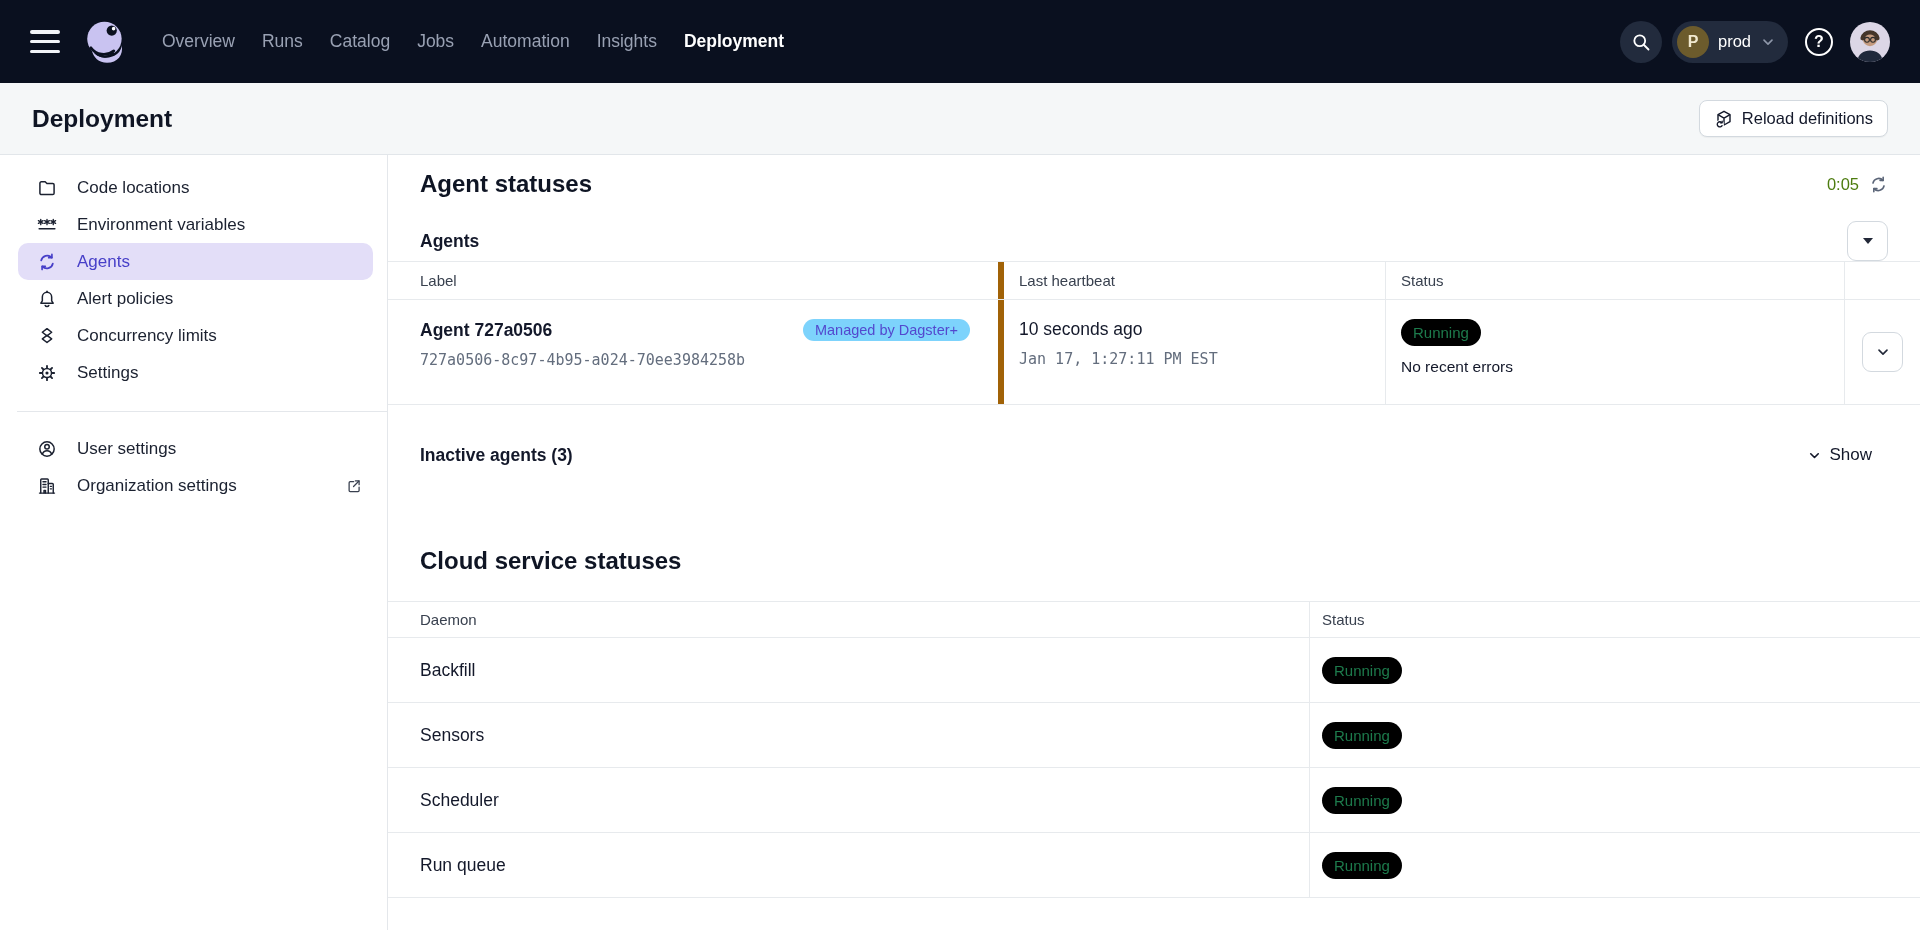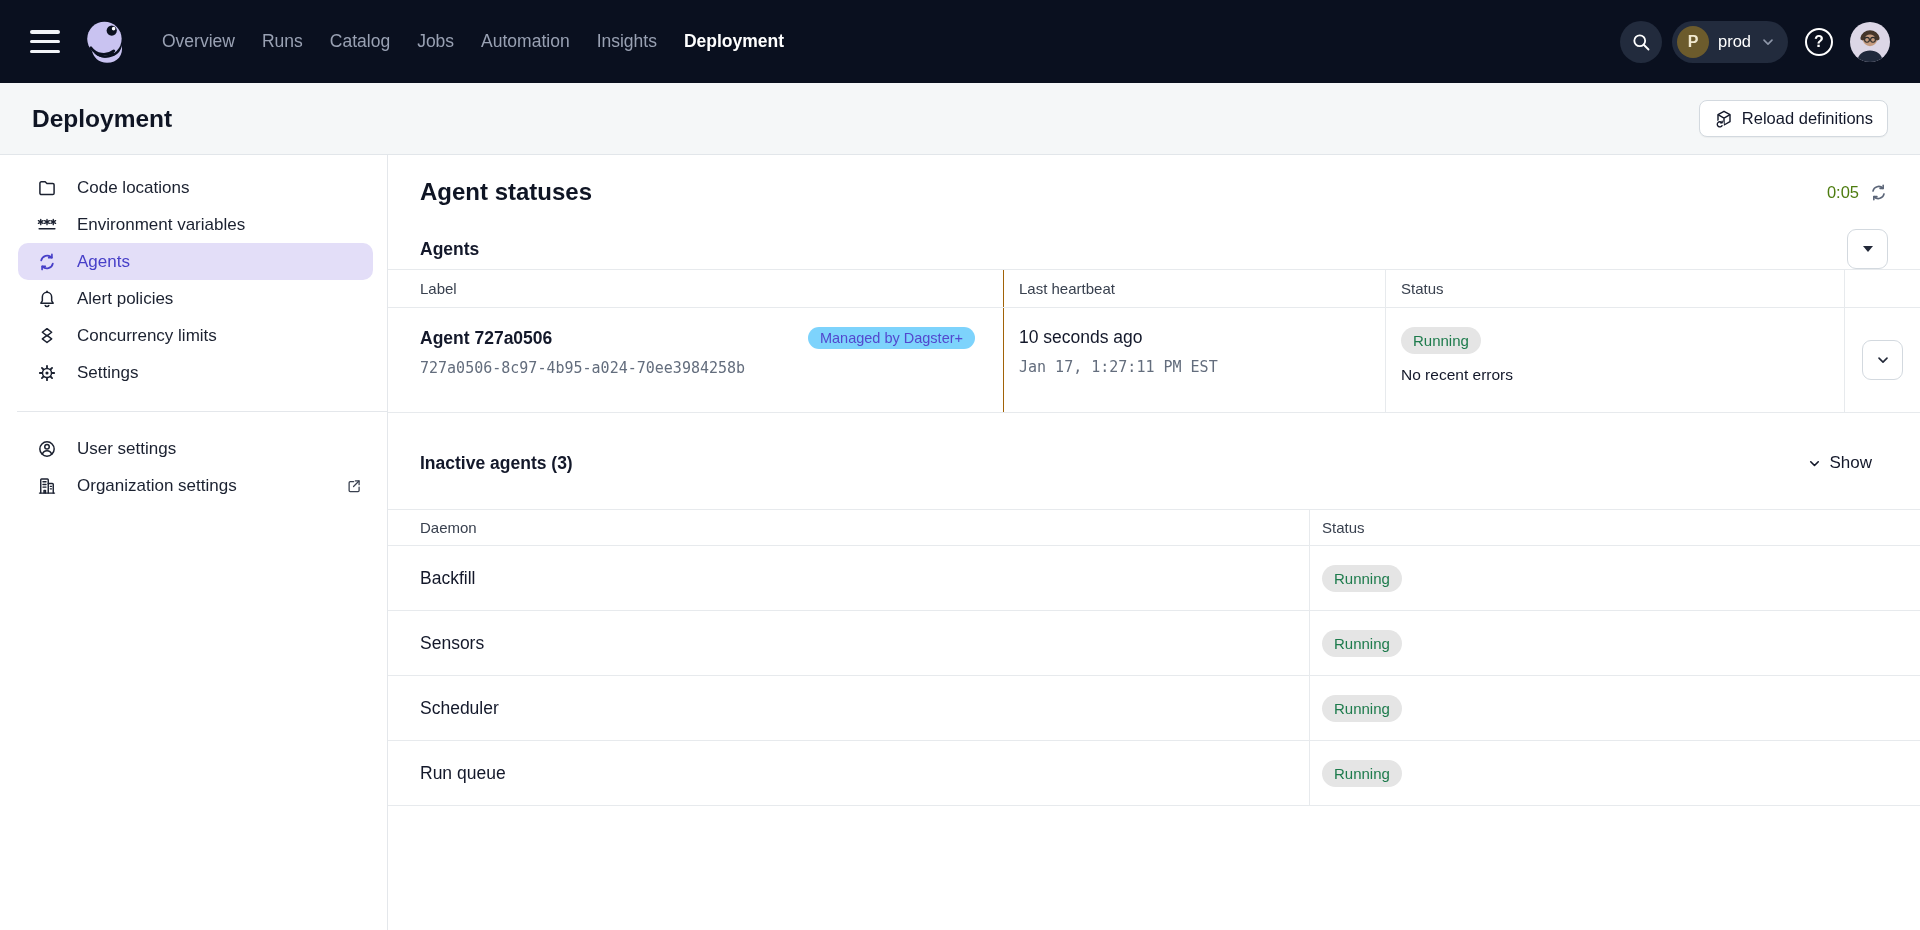--- a/index.html
+++ b/index.html
@@ -32,48 +32,48 @@
   .content { display:flex; height:775px; }
   .sidebar { width:388px; flex:none; border-right:1px solid #E4E7EB; padding-top:14px; background:#fff; }
   .side-item { height:37px; margin:0 14px 0 18px; border-radius:10px; display:flex; align-items:center; gap:20px; padding:0 10px 0 19px; font-size:17px; color:#1B2130; cursor:pointer; }
   .side-item svg { flex:none; }
   .side-item.active { background:#E3DEF8; color:#473FC8; }
   .side-divider { height:1px; background:#E4E7EB; margin:20px 0 18px 17px; }
   .ext-icon { margin-left:auto; color:#39404F; display:flex; }
 
   .main { flex:1; position:relative; background:#fff; overflow:hidden; }
   .row-padded { padding:0 32px; }
-  .head-row { margin-top:20px; height:34px; display:flex; justify-content:space-between; align-items:center; }
+  .head-row { margin-top:12px; height:34px; display:flex; justify-content:space-between; align-items:center; }
   .section-title { font-size:24px; font-weight:600; color:#0F1524; }
   .countdown { display:flex; align-items:center; gap:10px; font-size:16.5px; color:#4d7c0f; }
   .countdown .refresh { color:#5A6477; display:flex; cursor:pointer; }
 
   .agents-row { margin-top:20px; height:40px; display:flex; justify-content:space-between; align-items:center; }
   .sub-title { font-size:17.5px; font-weight:700; color:#13182A; }
   .sq-btn { width:41px; height:40px; background:#fff; border:1px solid #D3D9DF; border-radius:9px; display:flex; align-items:center; justify-content:center; cursor:pointer; }
   .caret-down { width:0; height:0; border-left:5.5px solid transparent; border-right:5.5px solid transparent; border-top:6.5px solid #222838; }
 
   .tbl { width:100%; }
   .tr { display:flex; border-bottom:1px solid #E7EAED; }
   .tbl .tr:first-child { border-top:1px solid #E7EAED; }
-  .c-label   { width:616px; border-right:1px solid #a16207; }
+  .c-label   { width:616px; border-right:6px solid #a16207; }
   .c-heart   { width:382px; border-right:1px solid #E7EAED; }
   .c-status  { width:459px; border-right:1px solid #E7EAED; }
   .c-actions { flex:1; }
   .th { height:37px; display:flex; align-items:center; font-size:15px; color:#39414F; }
   .pad-first { padding-left:32px; }
   .pad-cell  { padding-left:15px; }
   .agent-row .td { height:104px; padding-top:19px; }
   .name-line { display:flex; align-items:center; justify-content:space-between; padding-right:28px; }
   .agent-name { font-size:17.5px; font-weight:700; color:#13182A; }
   .badge { background:#7dd3fc; color:#5348CE; font-size:14.5px; padding:3px 12px; border-radius:14px; white-space:nowrap; }
   .mono { font-family:"DejaVu Sans Mono", monospace; font-size:15px; color:#636D7D; }
   .line2 { margin-top:10px; }
   .plain17 { font-size:17.5px; color:#13182A; }
-  .pill-green { display:inline-flex; align-items:center; height:27px; padding:0 12px; background:#e5e5e5; color:#1D7B4C; border-radius:14px; font-size:15px; }
+  .pill-green { display:inline-flex; align-items:center; height:27px; padding:0 12px; background:#000000; color:#1D7B4C; border-radius:14px; font-size:15px; }
   .status-note { margin-top:12px; font-size:15.5px; color:#13182A; }
   .actions-inner { display:flex; align-items:center; height:104px; padding-left:17px; }
 
   .popup-menu { position:absolute; top:130px; right:32px; width:241px; background:#fff; border-radius:10px; padding:8px 0;
     box-shadow:0 2px 14px rgba(16,22,40,.18), 0 0 0 1px rgba(16,22,40,.05); z-index:5; }
   .menu-item { height:45px; display:flex; align-items:center; gap:13px; padding:0 16px 0 19px; font-size:17px; color:#13182A; cursor:pointer; }
 
   .inactive-row { margin-top:30px; height:40px; display:flex; justify-content:space-between; align-items:center; }
   .show-ctl { display:flex; align-items:center; gap:7px; font-size:17px; color:#13182A; cursor:pointer; margin-right:16px; }
 
@@ -324,20 +324,23 @@
     <div class="row-padded inactive-row">
       <div class="sub-title">Inactive agents (3)</div>
       <div class="show-ctl">
         <svg width="15" height="15" viewBox="0 0 24 24">
           <path d="M6 9.2l6 6 6-6" fill="none" stroke="#13182A" stroke-width="2.6" stroke-linecap="round" stroke-linejoin="round"></path>
         </svg>
         <span>Show</span>
       </div>
     </div>
 
+    <div class="row-padded cloud-heading">
+      <div class="section-title">Cloud service statuses</div>
+    </div>
 
     <div class="tbl daemon-tbl">
       <div class="tr">
         <div class="d-th d-name pad-first">Daemon</div>
         <div class="d-th d-status pad-status">Status</div>
       </div>
       <div class="tr d-row">
         <div class="td d-name pad-first plain17">Backfill</div>
         <div class="td d-status pad-status">
             <span class="pill-green">Running</span>

